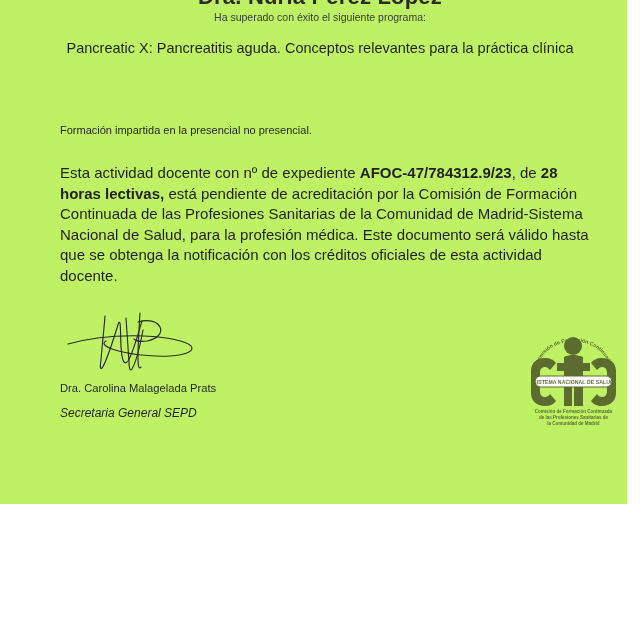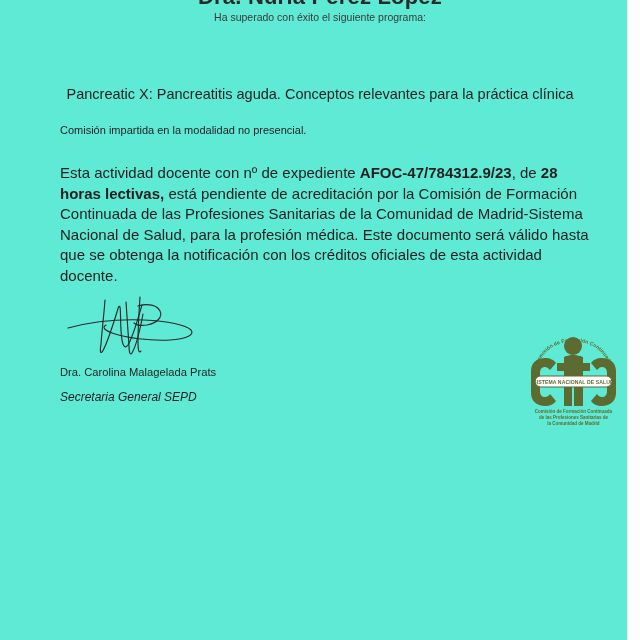--- a/index.html
+++ b/index.html
@@ -8,22 +8,22 @@
     background: #ffffff;
   }
   body {
     font-family: "Liberation Sans", sans-serif;
     color: #231f20;
     -webkit-font-smoothing: antialiased;
   }
   #page {
     position: relative;
     width: 640px;
-    height: 640px;
-    background: #5eead4;
+    height: 504px;
+    background: #bef264;
     overflow: hidden;
   }
   
   .page-edge-right {
     position: absolute;
     top: 0;
     right: 12px;
     width: 1px;
     height: 640px;
     background: #e9e9e9;
@@ -61,21 +61,20 @@
   }
   .program-title {
     position: absolute;
     top: 40px;
     left: 0;
     width: 640px;
     text-align: center;
     font-size: 14.5px;
     color: #231f20;
     white-space: nowrap;
-    margin-top: 46px;
   }
   .date-range {
     position: absolute;
     top: 83px;
     left: 0;
     width: 640px;
     text-align: center;
     font-size: 10.5px;
     color: #3a3a3a;
   }
@@ -99,21 +98,21 @@
     color: #231f20;
     text-align: left;
   }
   .accreditation-paragraph b {
     font-weight: bold;
   }
 
   
   .signature-area {
     position: absolute;
-    top: 288px;
+    top: 304px;
     left: 60px;
     width: 260px;
   }
   .signature-mark {
     width: 175px;
     height: 70px;
     display: block;
   }
   .signer-name {
     margin-top: 8px;
@@ -145,21 +144,21 @@
   <div class="page-edge-far"></div>
   <div class="page-edge-right"></div>
 
   <div class="recipient-name">Dra. Nuria Pérez López</div>
 
   <div class="subtitle-superado">Ha superado con éxito el siguiente programa:</div>
 
   <div class="program-title">Pancreatic X: Pancreatitis aguda. Conceptos relevantes para la práctica clínica</div>
 
 
-  <div class="modality-line">Comisión impartida en la modalidad no presencial.</div>
+  <div class="modality-line">Formación impartida en la presencial no presencial.</div>
 
   <div class="accreditation-paragraph">
     <span>Esta actividad docente con nº de expediente </span><b>AFOC-47/784312.9/23</b><span>, de </span><b>28 horas lectivas,</b><span> está pendiente de acreditación por la Comisión de Formación Continuada de las Profesiones Sanitarias de la Comunidad de Madrid-Sistema Nacional de Salud, para la profesión médica. Este documento será válido hasta que se obtenga la notificación con los créditos oficiales de esta actividad docente.</span>
   </div>
 
   <div class="signature-area">
     <svg class="signature-mark" viewBox="0 0 175 70">
       <g fill="none" stroke="#2a2a2a" stroke-width="1.15" stroke-linecap="round" stroke-linejoin="round">
         <path d="M45 12 C44 26, 42 42, 41 56 C40 62, 40 66, 42 64 C46 59, 52 40, 57 24 C58 20, 59 17, 60 19 C61 24, 60 40, 62 52 C63 58, 65 61, 68 57 C73 49, 78 30, 82 17"></path>
         <path d="M66 14 C67 28, 68 44, 69 58 C69 64, 70 68, 72 65 C76 58, 80 42, 83 26"></path>

